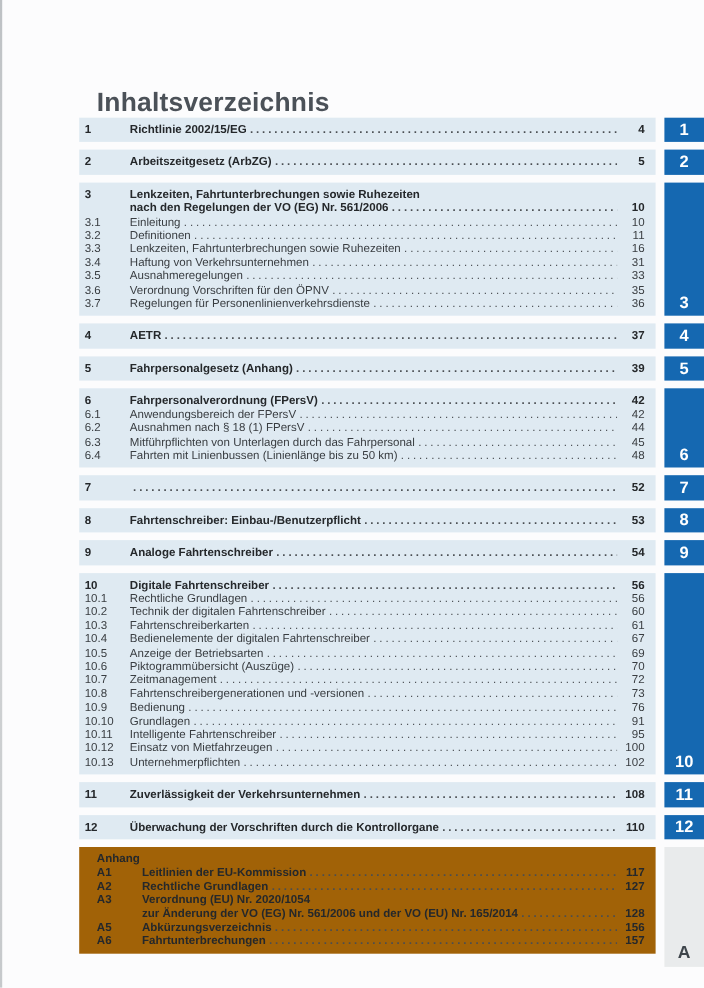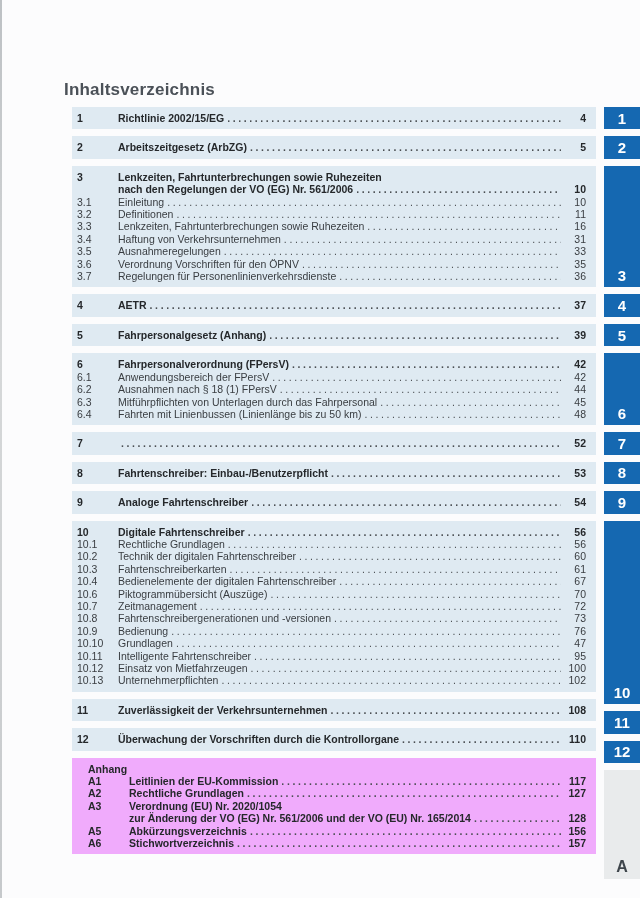--- a/index.html
+++ b/index.html
@@ -9,22 +9,22 @@
     font-family:"Liberation Sans", sans-serif;
     position:relative;overflow:hidden;
   }
   .page{position:absolute;inset:0;background:#fcfcfd;}
   .scan-edge{
     position:absolute;left:0;top:0;width:2px;height:100%;
     background:linear-gradient(180deg,#a8adb1,#c9cccd 40%,#b4b8bb);
     opacity:.75;
   }
   .page-title{
-    position:absolute;left:64px;top:80px;
-    font-size:17px;font-weight:bold;color:#4b5158;letter-spacing:.2px;
+    position:absolute;left:88px;top:80px;
+    font-size:24px;font-weight:bold;color:#4b5158;letter-spacing:.2px;
   }
   .content{position:absolute;left:72px;top:107px;width:524px;}
   .block{padding:5px 10px 5px 5px;margin-bottom:7px;}
   .row{
     display:flex;align-items:baseline;
     line-height:12.4px;font-size:10.5px;color:#393d41;
   }
   .row.bold{font-weight:bold;color:#25282b;}
   .num{width:41px;flex:none;white-space:nowrap;}
   .t{white-space:nowrap;}
@@ -220,20 +220,26 @@
           <span class="dots"></span>
           <span class="pg">61</span>
         </div>
         <div class="row">
           <span class="num">10.4</span>
           <span class="t">Bedienelemente der digitalen Fahrtenschreiber</span>
           <span class="dots"></span>
           <span class="pg">67</span>
         </div>
         <div class="row">
+          <span class="num">10.5</span>
+          <span class="t">Anzeige der Betriebsarten</span>
+          <span class="dots"></span>
+          <span class="pg">69</span>
+        </div>
+        <div class="row">
           <span class="num">10.6</span>
           <span class="t">Piktogrammübersicht (Auszüge)</span>
           <span class="dots"></span>
           <span class="pg">70</span>
         </div>
         <div class="row">
           <span class="num">10.7</span>
           <span class="t">Zeitmanagement</span>
           <span class="dots"></span>
           <span class="pg">72</span>
@@ -247,21 +253,21 @@
         <div class="row">
           <span class="num">10.9</span>
           <span class="t">Bedienung</span>
           <span class="dots"></span>
           <span class="pg">76</span>
         </div>
         <div class="row">
           <span class="num">10.10</span>
           <span class="t">Grundlagen</span>
           <span class="dots"></span>
-          <span class="pg">47</span>
+          <span class="pg">91</span>
         </div>
         <div class="row">
           <span class="num">10.11</span>
           <span class="t">Intelligente Fahrtenschreiber</span>
           <span class="dots"></span>
           <span class="pg">95</span>
         </div>
         <div class="row">
           <span class="num">10.12</span>
           <span class="t">Einsatz von Mietfahrzeugen</span>
@@ -284,21 +290,21 @@
         </div>
       </div>
       <div class="block" style="background: rgb(223, 234, 242);">
         <div class="row bold">
           <span class="num">12</span>
           <span class="t">Überwachung der Vorschriften durch die Kontrollorgane</span>
           <span class="dots"></span>
           <span class="pg">110</span>
         </div>
       </div>
-      <div class="block" style="background: #f0abfc; padding-left: 16px;">
+      <div class="block" style="background: #a16207; padding-left: 16px;">
         <div class="row bold">
           <span class="num">Anhang</span>
           <span class="t"></span>
           <span class="fill"></span>
         </div>
         <div class="row bold">
           <span class="num">A1</span>
           <span class="t">Leitlinien der EU-Kommission</span>
           <span class="dots"></span>
           <span class="pg">117</span>
@@ -321,21 +327,21 @@
           <span class="pg">128</span>
         </div>
         <div class="row bold">
           <span class="num">A5</span>
           <span class="t">Abkürzungsverzeichnis</span>
           <span class="dots"></span>
           <span class="pg">156</span>
         </div>
         <div class="row bold">
           <span class="num">A6</span>
-          <span class="t">Stichwortverzeichnis</span>
+          <span class="t">Fahrtunterbrechungen</span>
           <span class="dots"></span>
           <span class="pg">157</span>
         </div>
       </div>
     </div>
   <div>
       <div class="tab" style="top: 107px; height: 22.4062px; background: rgb(21, 104, 177);">
         <span class="tab-label">1</span>
       </div>
       <div class="tab" style="top: 136.406px; height: 22.4062px; background: rgb(21, 104, 177);">

